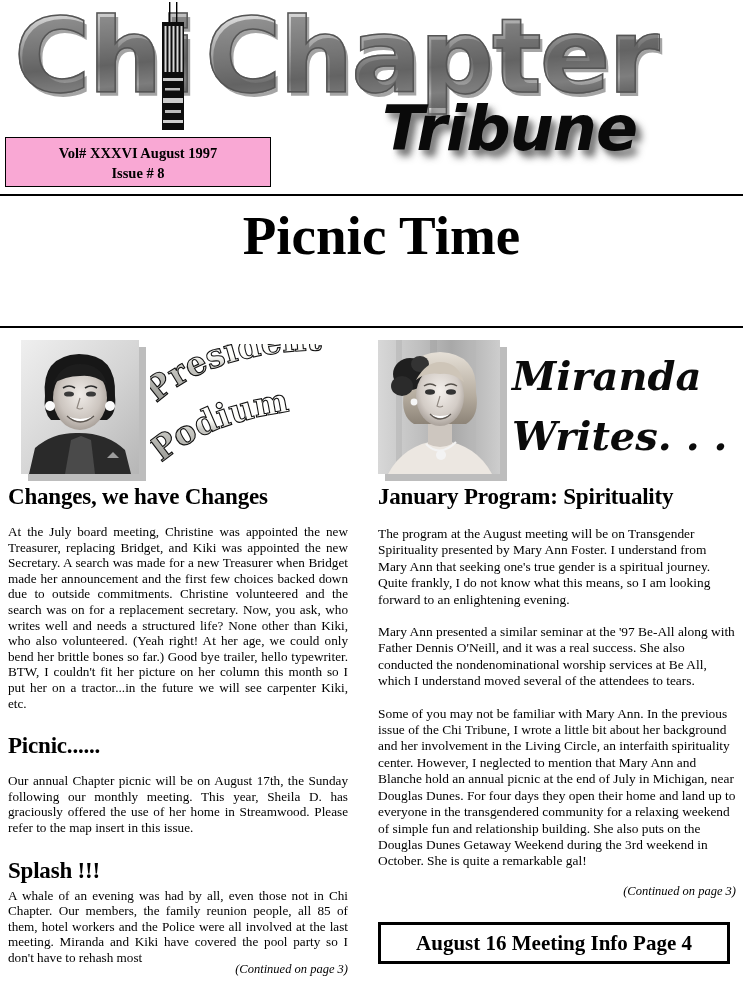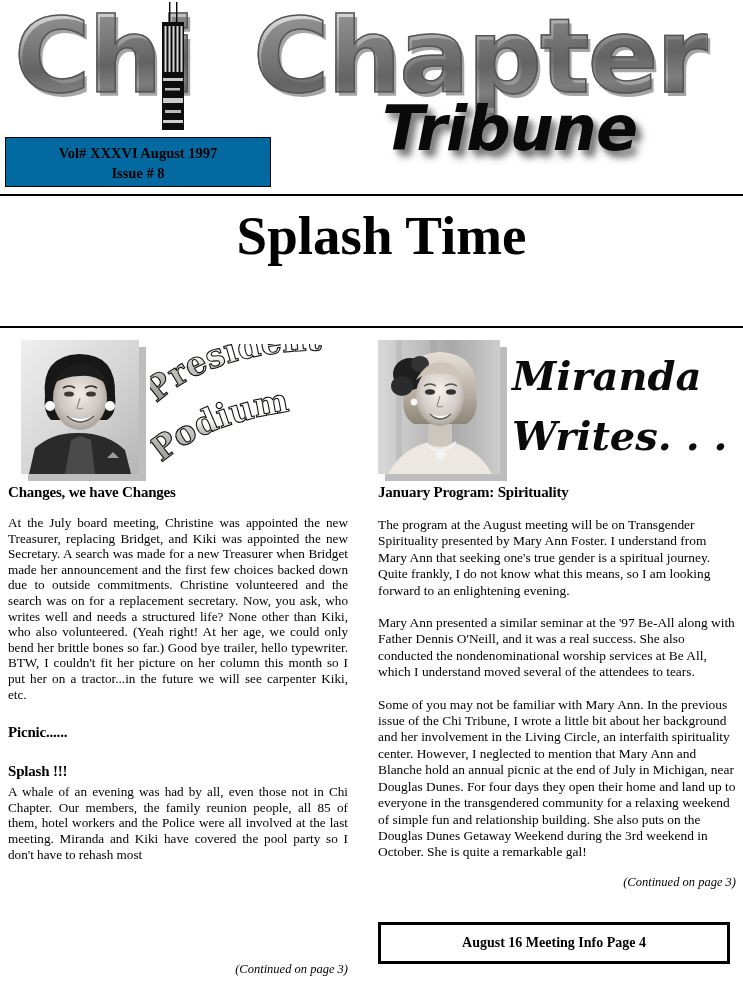--- a/index.html
+++ b/index.html
@@ -47,21 +47,20 @@
     font-size: 104px;
     line-height: 104px;
     letter-spacing: -2px;
     background: linear-gradient(175deg,#f4f4f4 0%,#d2d2d2 14%,#a0a0a0 38%,#707070 58%,#ababab 76%,#4f4f4f 95%);
     -webkit-background-clip: text;
     background-clip: text;
     color: transparent;
     -webkit-text-stroke: 1.5px #555;
     text-shadow: 3px 4px 0 rgba(90,90,90,0.55);
     white-space: nowrap;
-    margin-left: 48px;
   }
 
   
   #sears-tower {
     position: absolute;
     left: 152px; top: 2px;
     width: 40px; height: 130px;
   }
 
   .logo-tribune {
@@ -83,21 +82,21 @@
     position: absolute;
     left: 5px; top: 137px;
     width: 266px; height: 50px;
     border: 1.5px solid #000;
     box-sizing: border-box;
     text-align: center;
     font-weight: bold;
     font-size: 14.5px;
     line-height: 20px;
     padding-top: 5px;
-    background: #0369a1;
+    background: #f9a8d4;
   }
 
   #rule-top {
     position: absolute;
     left: 0; top: 194px;
     width: 743px; height: 0;
     border-top: 2.5px solid #000;
   }
 
   
@@ -189,21 +188,21 @@
   }
   #mir-photo { width: 122px; height: 134px; }
 
   #miranda-art {
     position: absolute;
     left: 132px; top: 4px;
     width: 225px; height: 130px;
   }
 
   h2.sec-head {
-    font-size: 15px;
+    font-size: 23px;
     font-weight: bold;
     margin: 6px 0 14px 0;
     padding: 0;
     letter-spacing: -0.2px;
   }
   h2.sec-head.tight { margin-bottom: 4px; }
 
   p.body-just {
     font-size: 13.2px;
     line-height: 15.6px;
@@ -237,21 +236,21 @@
   }
 
   #meeting-box {
     position: absolute;
     left: 378px; top: 922px;
     width: 352px; height: 42px;
     border: 3px solid #000;
     box-sizing: border-box;
     background: #fff;
     text-align: center;
-    font-size: 14px;
+    font-size: 21px;
     font-weight: bold;
     line-height: 36px;
   }
 </style>
 </head>
 <body>
 
 <div id="masthead">
 
   <div class="logo-chi">Chi</div>
@@ -278,21 +277,21 @@
 
   <div id="volbox">
     <div>Vol# XXXVI  August 1997</div>
     <div>Issue # 8</div>
   </div>
 
   <div id="rule-top"></div>
 </div>
 
 <div id="headline-area">
-  <div id="headline">Splash Time</div>
+  <div id="headline">Picnic Time</div>
 </div>
 <div id="rule-headline"></div>
 
 <div id="col-left">
 
   <div id="pres-header">
     <div id="pres-photo-wrap" class="photo-wrap">
       <div class="photo-shadow"></div>
       <svg id="pres-photo" class="photo" viewBox="0 0 118 134">
         <defs>
@@ -360,20 +359,21 @@
       <text font-family="'DejaVu Serif', serif" font-weight="bold" font-size="33" fill="url(#wafill)" stroke="#111" stroke-width="1.1">
         <textPath href="#arc2" startOffset="4%">Podium</textPath>
       </text>
     </svg>
   </div>
 
   <h2 class="sec-head">Changes, we have Changes</h2>
   <p class="body-just">At the July board meeting, Christine was appointed the new Treasurer, replacing Bridget, and Kiki was appointed the new Secretary. A search was made for a new Treasurer when Bridget made her announcement and the first few choices backed down due to outside commitments. Christine volunteered and the search was on for a replacement secretary. Now, you ask, who writes well and needs a structured life?  None other than Kiki, who also volunteered. (Yeah right!  At her age, we could only bend her brittle bones so far.) Good bye trailer, hello typewriter.  BTW, I couldn't fit her picture on her column this month so I put her on a tractor...in the future we will see carpenter Kiki, etc.</p>
 
   <h2 class="sec-head" style="margin-top:22px;">Picnic......</h2>
+  <p class="body-just">Our annual Chapter picnic will be on August 17th, the Sunday following our monthly meeting. This year, Sheila D. has graciously offered the use of her home in Streamwood. Please refer to the map insert in this issue.</p>
 
   <h2 class="sec-head tight" style="margin-top:22px;">Splash !!!</h2>
   <p class="body-just">A whale of an evening was had by all, even those not in Chi Chapter. Our members, the family reunion people, all 85 of them, hotel workers and the Police were all involved at the last meeting. Miranda and Kiki have covered  the pool party so I don't have to rehash most</p>
 </div>
 
 <div class="contd-left">(Continued on page 3)</div>
 
 <div id="col-right">
 
   <div id="mir-header">

